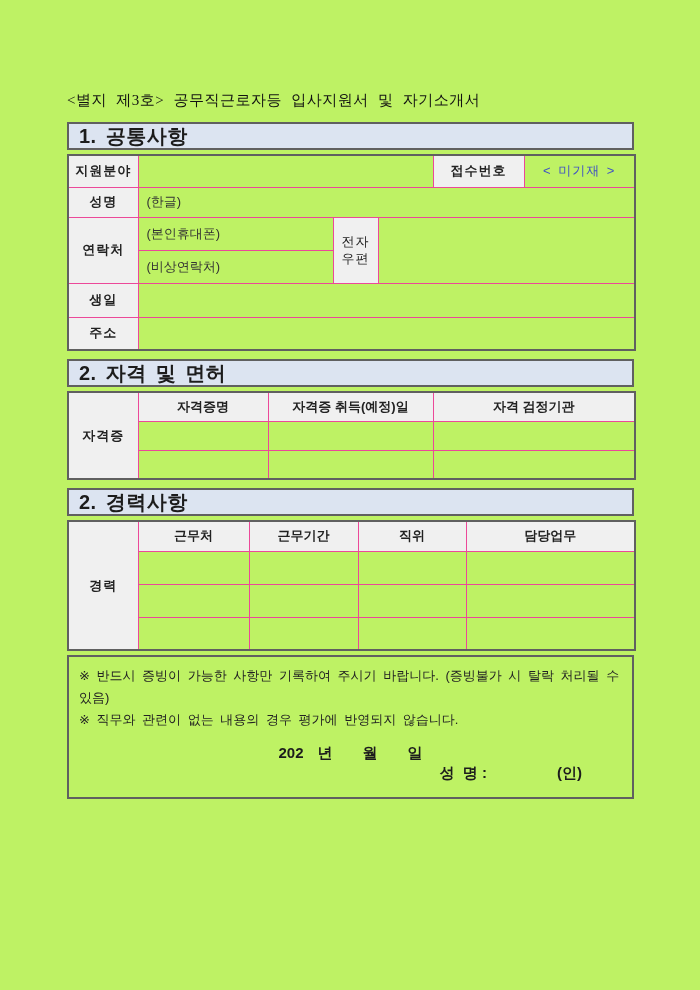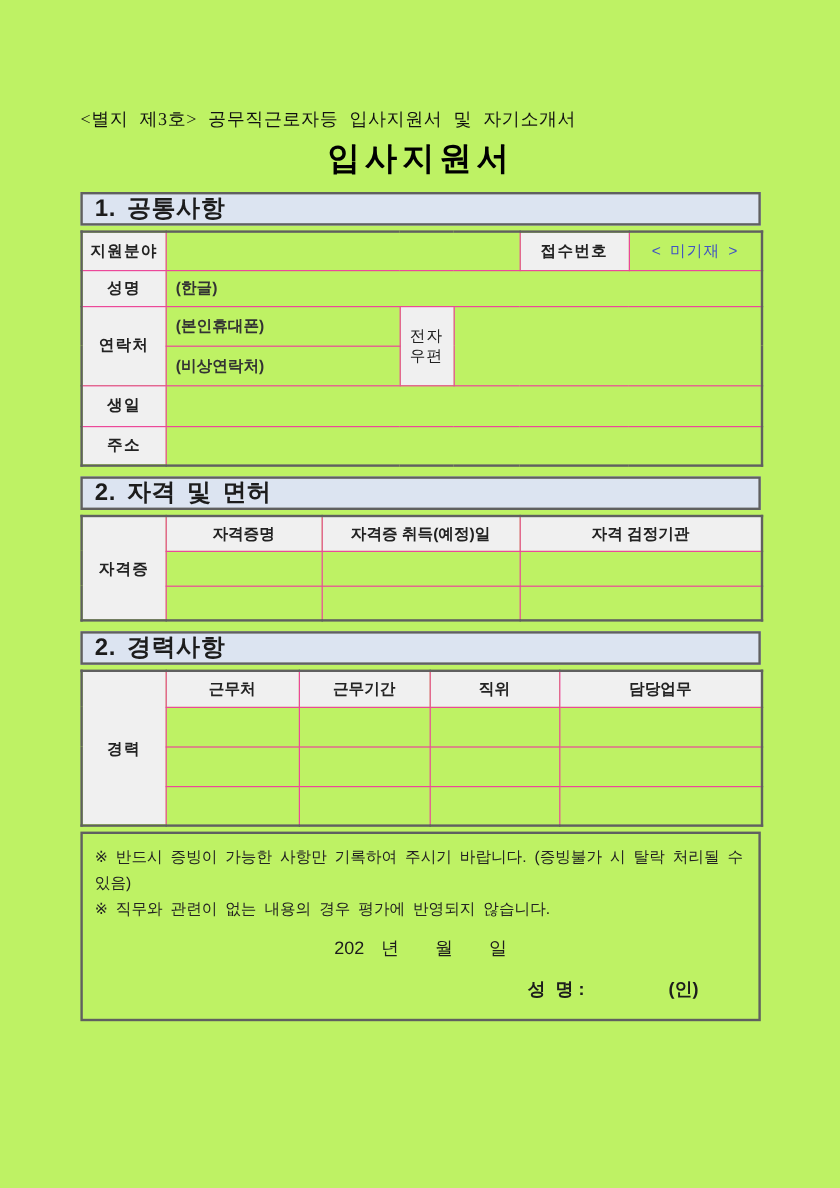--- a/index.html
+++ b/index.html
@@ -40,58 +40,57 @@
   }
   table { border:2px solid #606060; }
   td { border:1px solid #ec4899; padding:2px 6px; vertical-align:middle; overflow:hidden; }
   td.lbl {
     background:#f0f0f0; text-align:center; font-weight:bold;
     letter-spacing:1px; color:#222;
   }
   td.hdr {
     background:#f0f0f0; text-align:center; font-weight:bold; color:#222;
   }
-  td.hint { text-align:left; padding-left:8px; color:#333; font-weight:bold; }
+  td.hint { text-align:left; padding-left:8px; color:#333; font-weight:normal; }
   td.val {}
   td.accent { text-align:center; color:#4152c3; letter-spacing:1px; word-spacing:2px; }
   .two-line { line-height:17px; text-align:center; font-weight:normal; }
 
   .footer-box {
     margin-top:4px;
     border:2px solid #606060;
     padding:8px 10px 14px 10px;
   }
   .notes { font-size:13px; line-height:22px; color:#222; word-spacing:3px; }
   .confirm {
     text-align:center; font-size:15px; font-weight:bold;
     margin-top:8px; line-height:22px; letter-spacing:0.5px; word-spacing:4px;
   }
   .date-line {
-    text-align:center; font-size:15px; font-weight:normal;
+    text-align:center; font-size:15px; font-weight:bold;
     margin-top:12px; line-height:20px;
   }
   .date-line span { display:inline-block; }
   .date-y { margin-left:14px; }
   .date-m { margin-left:30px; }
   .date-d { margin-left:30px; }
   .sign-line {
-    margin-top:14px; font-size:15px; font-weight:bold; line-height:20px;
+    font-size:15px; font-weight:bold; line-height:20px;
     display:flex; justify-content:flex-end; align-items:center;
     padding-right:40px; white-space:pre;
   }
   .sign-gap { display:inline-block; width:70px; }
 </style>
 </head>
 <body>
 
 <div class="page">
   <div class="content">
 
     <div class="doc-label">&lt;별지 제3호&gt; 공무직근로자등 입사지원서 및 자기소개서</div>
-    <div class="doc-title">입사지원서</div>
 
     <div class="sec-header first">1. 공통사항</div>
     <table>
       <colgroup>
         <col style="width:70px">
           <col style="width:195px">
           <col style="width:45px">
         <col style="width:55px">
           <col style="width:91px">
           <col style="width:111px">

